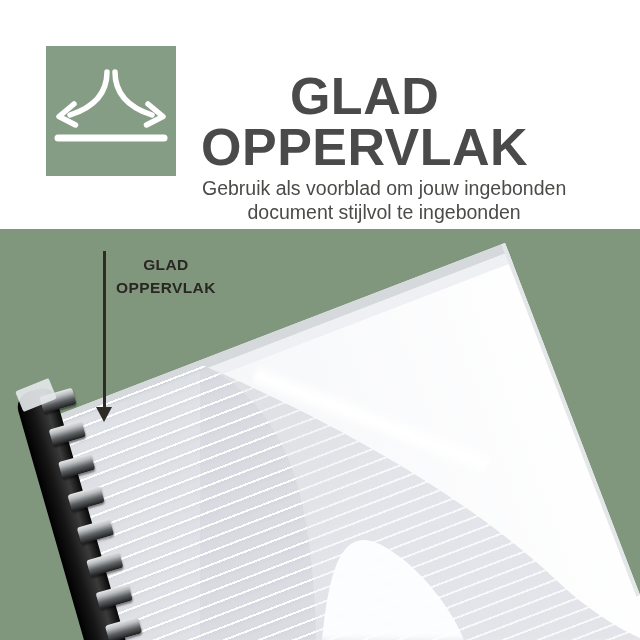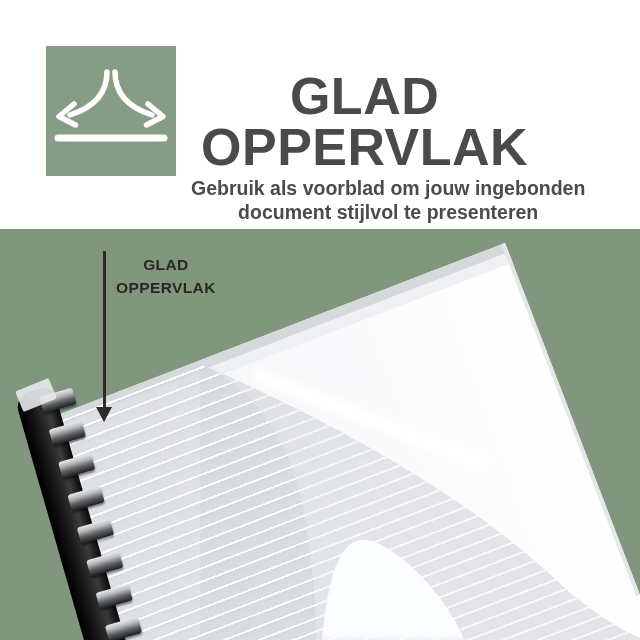--- a/index.html
+++ b/index.html
@@ -5,22 +5,22 @@
   html,body{margin:0;padding:0;background:#ffffff;}
   .canvas{position:relative;width:640px;height:640px;overflow:hidden;background:#ffffff;
           font-family:"Liberation Sans", sans-serif;text-align:center;}
 
   
   .icon-box{position:absolute;left:46px;top:46px;width:130px;height:130px;background:#869d85;}
   .icon-box svg{display:block;width:130px;height:130px;}
   .headline{position:absolute;left:201px;top:36px;font-size:52px;line-height:51px;
             font-weight:700;letter-spacing:0.5px;color:#4a4a4a;white-space:nowrap;}
   .headline span{display:block;}
-  .subtitle{position:absolute;left:191px;top:156px;font-size:19.5px;line-height:24px;
-            font-weight:700;color:#4b4b48;white-space:nowrap;}
+  .subtitle{position:absolute;left:202px;top:156px;font-size:19.5px;line-height:24px;
+            font-weight:400;color:#4b4b48;white-space:nowrap;}
   .subtitle span{display:block;}
 
   
   .photo{position:absolute;left:0;top:229px;width:640px;height:411px;background:#80977e;}
   .photo > div{position:absolute;}
 
   .stack{left:0;top:0;width:640px;height:411px;
          background:linear-gradient(250deg,#ffffff 15%,#f7f8fa 55%,#eceef1 100%);
          clip-path:polygon(505px 14px,640px 366px,640px 411px,111px 411px,29px 197px);}
   .edge-top-1{left:0;top:0;width:640px;height:411px;background:#d6d9dc;
@@ -85,21 +85,21 @@
     </svg>
   </div>
 
   <h1 class="headline">
     <span>GLAD</span>
     <span>OPPERVLAK</span>
   </h1>
 
   <p class="subtitle">
     <span>Gebruik als voorblad om jouw ingebonden</span>
-    <span>document stijlvol te presenteren</span>
+    <span>document stijlvol te ingebonden</span>
   </p>
 
   <div class="photo">
     <div class="stack"></div>
     <div class="edge-top-1"></div>
     <div class="edge-top-2"></div>
     <div class="edge-right"></div>
 
     <div class="flap"></div>
     <div class="wedge"></div>

